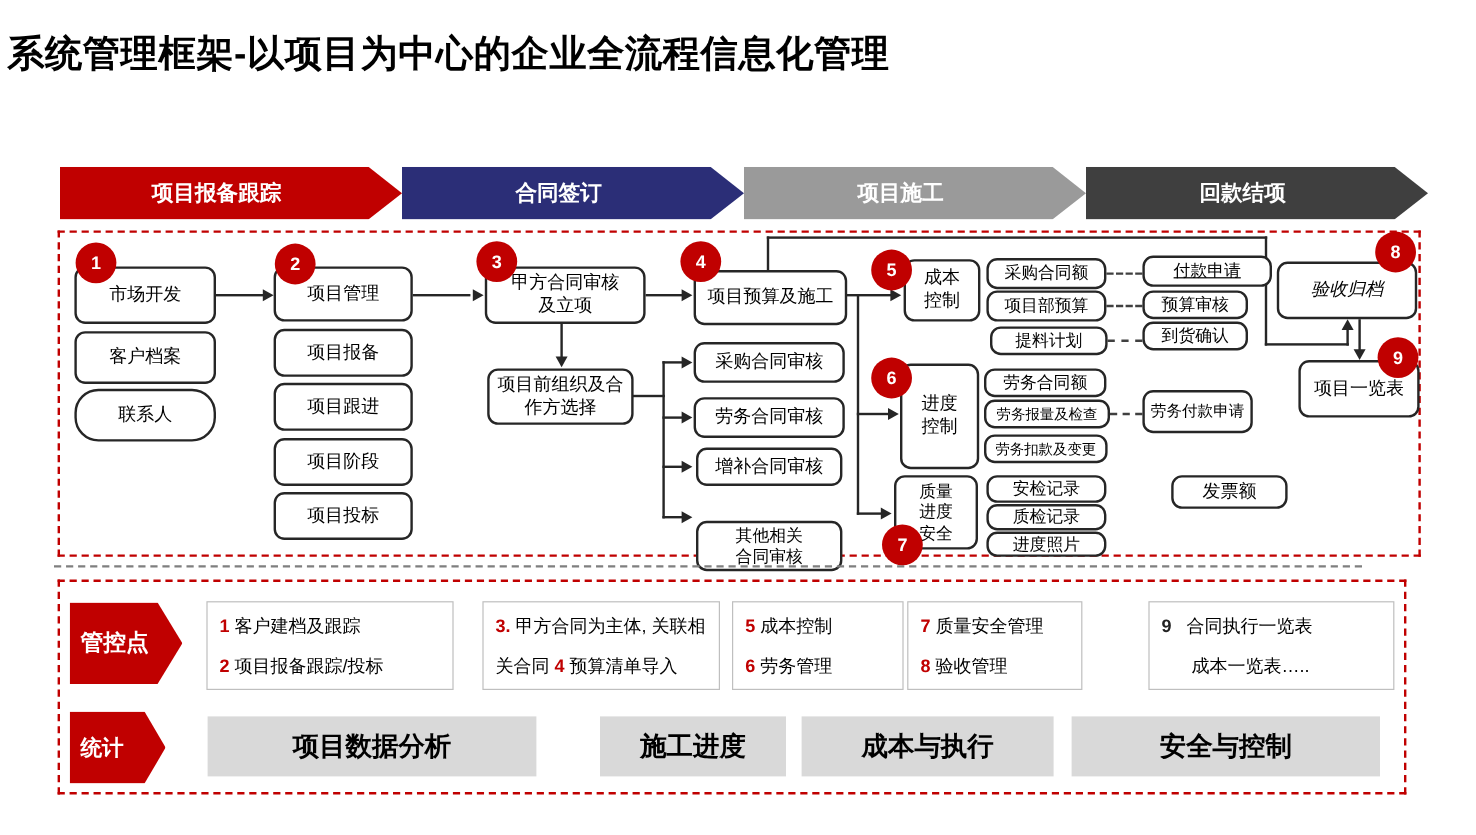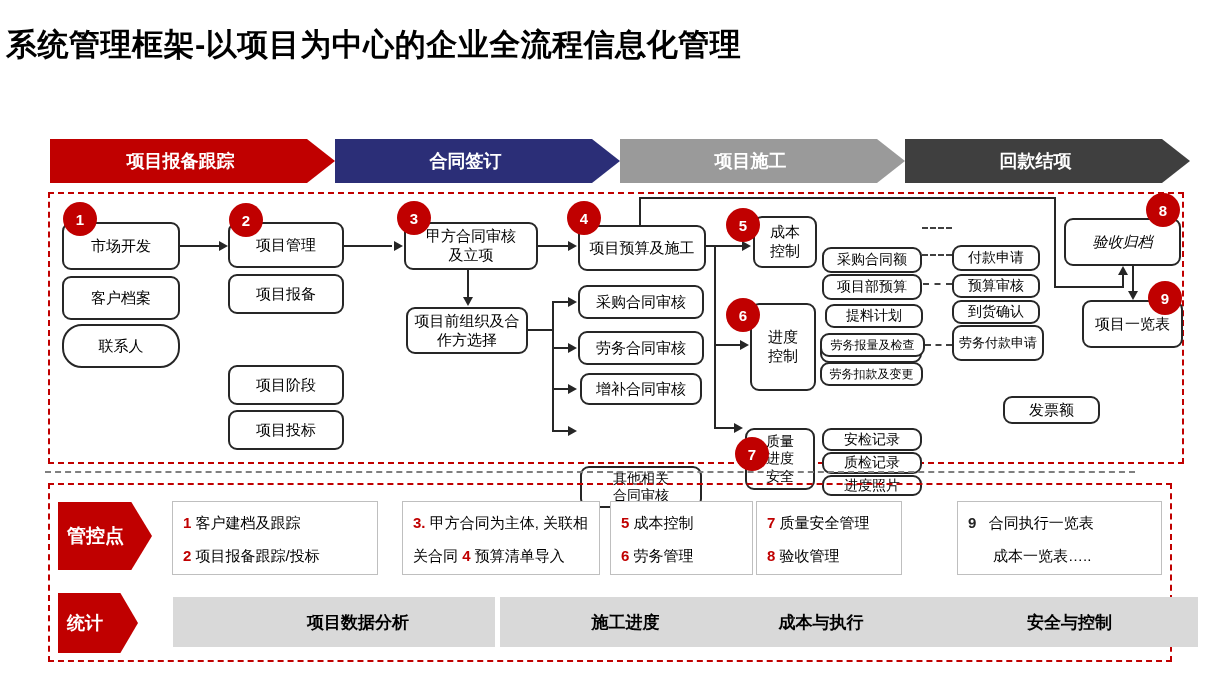--- a/index.html
+++ b/index.html
@@ -15,41 +15,41 @@
   .banner-0{left:50px;z-index:14;background:var(--red,#C00000);}
   .banner-1{left:335px;z-index:13;background:var(--navy,#2B2E77);}
   .banner-2{left:620px;z-index:12;background:var(--grayBanner,#9A9A9A);}
   .banner-3{left:905px;z-index:11;background:var(--darkBanner,#3F3F3F);}
   
   .redbox{position:absolute;border:2px dashed var(--red,#C00000);box-sizing:border-box;}
   .graysep{position:absolute;border-top:2px dashed #7f7f7f;height:0;}
   
   .fb{position:absolute;background:#fff;border:2px solid var(--line,#262626);border-radius:9px;box-sizing:border-box;
     display:flex;align-items:center;justify-content:center;text-align:center;font-size:15px;line-height:1.25;white-space:pre-line;}
-  .f14{font-size:14px;margin-top:32px;} .f13{font-size:13px;} .f12{font-size:12px;}
+  .f14{font-size:14px;} .f13{font-size:13px;} .f12{font-size:12px;}
   
   .circ{position:absolute;width:34px;height:34px;border-radius:50%;background:var(--red,#C00000);color:#fff;
     font-weight:bold;font-size:15px;display:flex;align-items:center;justify-content:center;z-index:5;}
   
   .ln{position:absolute;background:var(--line,#262626);}
   .dl{position:absolute;border-top:2px dashed #404040;height:0;}
   .ar{position:absolute;width:0;height:0;border-top:5px solid transparent;border-bottom:5px solid transparent;border-left:9px solid var(--line,#262626);}
   .ad{position:absolute;width:0;height:0;border-left:5px solid transparent;border-right:5px solid transparent;border-top:9px solid var(--line,#262626);}
   .au{position:absolute;width:0;height:0;border-left:5px solid transparent;border-right:5px solid transparent;border-bottom:9px solid var(--line,#262626);}
   
   .cp-arrow{position:absolute;background:var(--red,#C00000);color:#fff;font-weight:bold;font-size:19px;
     display:flex;align-items:center;box-sizing:border-box;padding-left:9px;
     clip-path:polygon(0 0,78% 0,100% 50%,78% 100%,0 100%);}
   .cp-box{position:absolute;background:#fff;border:1px solid #BFBFBF;box-sizing:border-box;
     font-size:15px;padding:4px 0 0 10px;}
   .cp-line{line-height:33px;white-space:pre;}
   .rnum{color:var(--red,#C00000);font-weight:bold;}
   .bnum{color:#222;font-weight:bold;}
   .stat-box{position:absolute;background:var(--statBox,#D9D9D9);height:50px;display:flex;align-items:center;justify-content:center;
-    font-size:17px;font-weight:bold;padding-left:48px;}
+    font-size:22px;font-weight:bold;}
 </style>
 </head>
 <body>
 
 <div id="canvas">
 
   <div class="title">系统管理框架-以项目为中心的企业全流程信息化管理</div>
 
   <div class="banner banner-0">项目报备跟踪</div>
   <div class="banner banner-1">合同签订</div>
@@ -99,20 +99,21 @@
   <div class="dl" style="left:922px;top:254px;width:30px;"></div>
   <div class="dl" style="left:923px;top:283px;width:29px;"></div>
   <div class="dl" style="left:925px;top:344px;width:27px;"></div>
 
   <div class="fb" style="left:62px;top:222px;width:118px;height:48px;">市场开发</div>
   <div class="fb" style="left:62px;top:276px;width:118px;height:44px;">客户档案</div>
   <div class="fb" style="left:62px;top:324px;width:118px;height:44px;border-radius:20px;">联系人</div>
 
   <div class="fb" style="left:228px;top:222px;width:116px;height:46px;">项目管理</div>
   <div class="fb" style="left:228px;top:274px;width:116px;height:40px;">项目报备</div>
+  <div class="fb" style="left:228px;top:319px;width:116px;height:40px;">项目跟进</div>
   <div class="fb" style="left:228px;top:365px;width:116px;height:40px;">项目阶段</div>
   <div class="fb" style="left:228px;top:410px;width:116px;height:40px;">项目投标</div>
 
   <div class="fb" style="left:404px;top:222px;width:134px;height:48px;">甲方合同审核
 及立项</div>
   <div class="fb" style="left:406px;top:307px;width:122px;height:47px;">项目前组织及合
 作方选择</div>
 
   <div class="fb" style="left:578px;top:225px;width:128px;height:46px;">项目预算及施工</div>
   <div class="fb" style="left:578px;top:285px;width:126px;height:34px;">采购合同审核</div>
@@ -132,25 +133,25 @@
   <div class="fb f14" style="left:822px;top:215px;width:100px;height:26px;">采购合同额</div>
   <div class="fb f14" style="left:822px;top:242px;width:100px;height:26px;">项目部预算</div>
   <div class="fb f14" style="left:825px;top:272px;width:98px;height:24px;">提料计划</div>
   <div class="fb f14" style="left:820px;top:307px;width:102px;height:24px;">劳务合同额</div>
   <div class="fb f12" style="left:820px;top:333px;width:105px;height:24px;">劳务报量及检查</div>
   <div class="fb f12" style="left:820px;top:362px;width:103px;height:24px;">劳务扣款及变更</div>
   <div class="fb f14" style="left:822px;top:396px;width:100px;height:23px;">安检记录</div>
   <div class="fb f14" style="left:822px;top:420px;width:100px;height:22px;">质检记录</div>
   <div class="fb f14" style="left:822px;top:443px;width:100px;height:21px;">进度照片</div>
 
-  <div class="fb f14" style="left:952px;top:213px;width:88px;height:26px;">付款申请</div>
+  <div class="fb f14" style="left:952px;top:213px;width:108px;height:26px;text-decoration:underline;">付款申请</div>
   <div class="fb f14" style="left:952px;top:242px;width:88px;height:24px;">预算审核</div>
   <div class="fb f14" style="left:952px;top:268px;width:88px;height:24px;">到货确认</div>
   <div class="fb f13" style="left:952px;top:325px;width:92px;height:36px;">劳务付款申请</div>
-  <div class="fb" style="left:1003px;top:396px;width:97px;height:28px;">发票额</div>
+  <div class="fb" style="left:976px;top:396px;width:97px;height:28px;">发票额</div>
 
   <div class="fb" style="left:1064px;top:218px;width:117px;height:48px;font-style:italic;">验收归档</div>
   <div class="fb" style="left:1082px;top:300px;width:101px;height:48px;">项目一览表</div>
 
   <div class="circ" style="left:63px;top:202px;">1</div>
   <div class="circ" style="left:229px;top:203px;">2</div>
   <div class="circ" style="left:397px;top:201px;">3</div>
   <div class="circ" style="left:567px;top:201px;">4</div>
   <div class="circ" style="left:726px;top:208px;">5</div>
   <div class="circ" style="left:726px;top:298px;">6</div>

